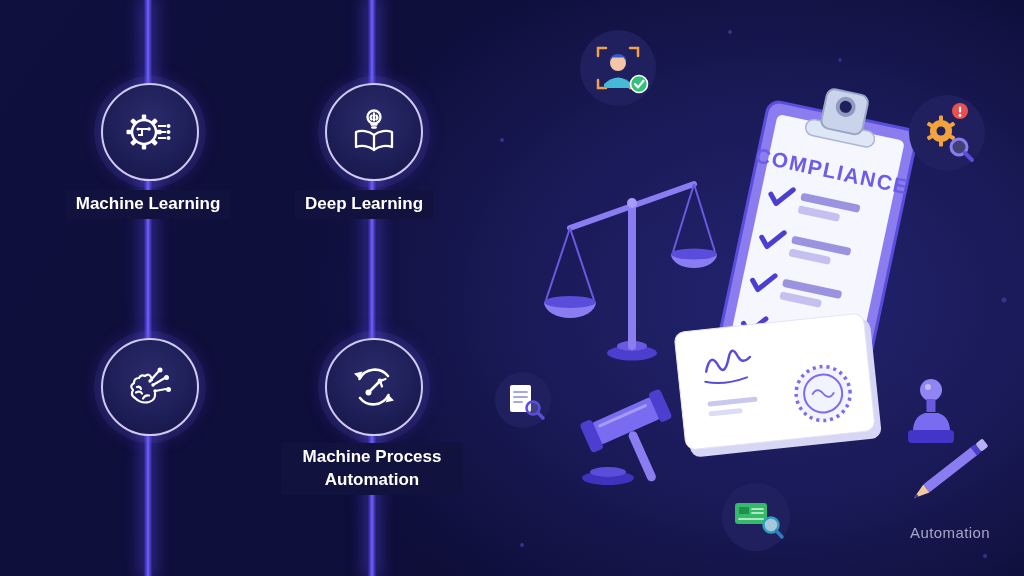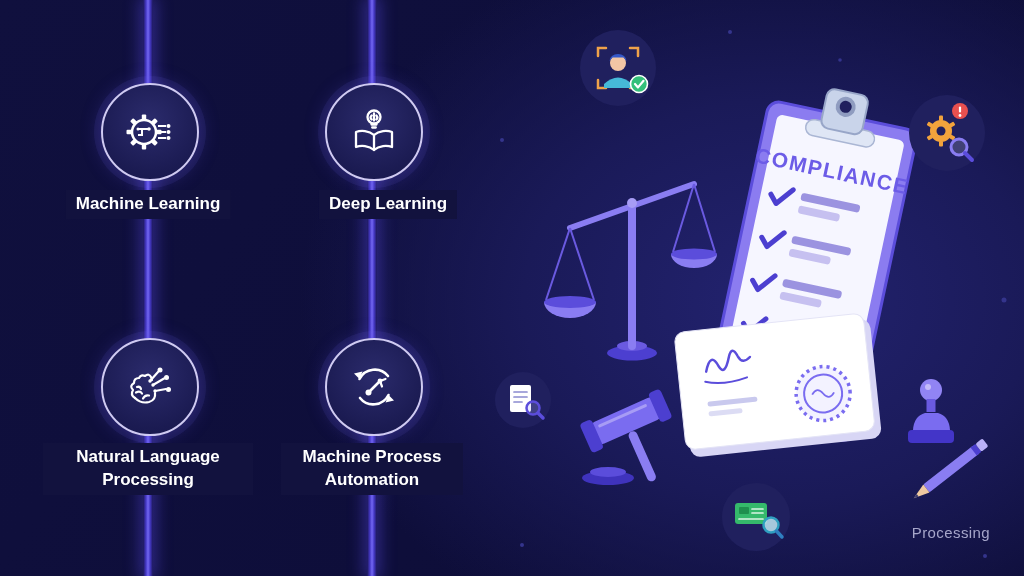--- a/index.html
+++ b/index.html
@@ -77,41 +77,40 @@
     <svg width="54" height="54" viewBox="0 0 54 54">
       <g stroke="#fff" stroke-width="2.3" fill="none" stroke-linecap="round" stroke-linejoin="round">
         <circle cx="27" cy="12" r="6.5"></circle>
         <path d="M24.5 19.5 h5 M25.2 22.5 h3.6"></path>
         <path d="M27 8.5 v7 M24.6 10.5 q-2 2 0 4 M29.4 10.5 q2 2 0 4"></path>
         <path d="M27 30 C22 25.5 14 25 9 27 V42 C14 40 22 40.5 27 45 C32 40.5 40 40 45 42 V27 C40 25 32 25.5 27 30 Z"></path>
         <path d="M27 30 V45"></path>
       </g>
     </svg>
   </div>
-  <div class="feature-label" style="left:388px;top:190px">Deep Learning</div>
+  <div class="feature-label" style="left:364px;top:190px">Deep Learning</div>
 
   <div class="icon-circle" style="left:101px;top:338px">
     <svg width="54" height="54" viewBox="0 0 54 54">
       <g stroke="#fff" stroke-width="2.2" fill="none" stroke-linecap="round" stroke-linejoin="round">
         <path d="M12 38 q-5 -3 -2 -8 q-4 -4 1 -7 q0 -5 5 -5 q2 -4 6 -2 q4 -3 6 1 l1 3"></path>
         <path d="M14 27 q3 -1 4 2 M13 32.5 q4 -2 6 1 M20 38.5 q2 -4 6 -3"></path>
         <path d="M12 38 q6 6 14 4 q7 -2 6 -9"></path>
         <path d="M27 21 L35 12 M30 25 L41 18.5 M32 31 L43 29"></path>
       </g>
       <g fill="#fff">
         <circle cx="37" cy="10" r="2.5"></circle>
           <circle cx="43.5" cy="17.5" r="2.5"></circle>
           <circle cx="45.5" cy="29.5" r="2.5"></circle>
         <circle cx="27" cy="21" r="1.7"></circle>
           <circle cx="30" cy="25" r="1.7"></circle>
           <circle cx="32" cy="31" r="1.7"></circle>
       </g>
     </svg>
   </div>
-  <div class="feature-label two-line" style="left:148px;top:443px;width:190px">Natural Language Processing</div>
 
   <div class="icon-circle" style="left:325px;top:338px">
     <svg width="54" height="54" viewBox="0 0 54 54">
       <g stroke="#fff" stroke-width="2.6" fill="none" stroke-linecap="round">
         <path d="M41 16 A17 17 0 0 0 12.5 19"></path>
         <path d="M13 38 A17 17 0 0 0 41.5 35"></path>
       </g>
       <g fill="#fff">
         <path d="M12.5 19 l-5.5 -5.5 8.5 -2 z"></path>
         <path d="M41.5 35 l5.5 5.5 -8.5 2 z"></path>
@@ -271,14 +270,14 @@
       <rect x="255" y="503" width="32" height="21" rx="3" fill="#35b96b"></rect>
       <rect x="259" y="507" width="10" height="7" rx="1" fill="#1f8f4e"></rect>
       <g stroke="#d9f4e4" stroke-width="1.7" stroke-linecap="round">
         <path d="M272 509 h11 M272 513 h11 M259 519 h24"></path>
       </g>
       <circle cx="291" cy="525" r="7.5" fill="rgba(191,230,242,.85)" stroke="#2f9fc0" stroke-width="2.5"></circle>
       <path d="M296.5 531 L302 537" stroke="#2f7fc0" stroke-width="3.5" stroke-linecap="round"></path>
     </g>
   </svg>
 
-  <div class="watermark">Processing</div>
+  <div class="watermark">Automation</div>
 </div>
 
 </body></html>

